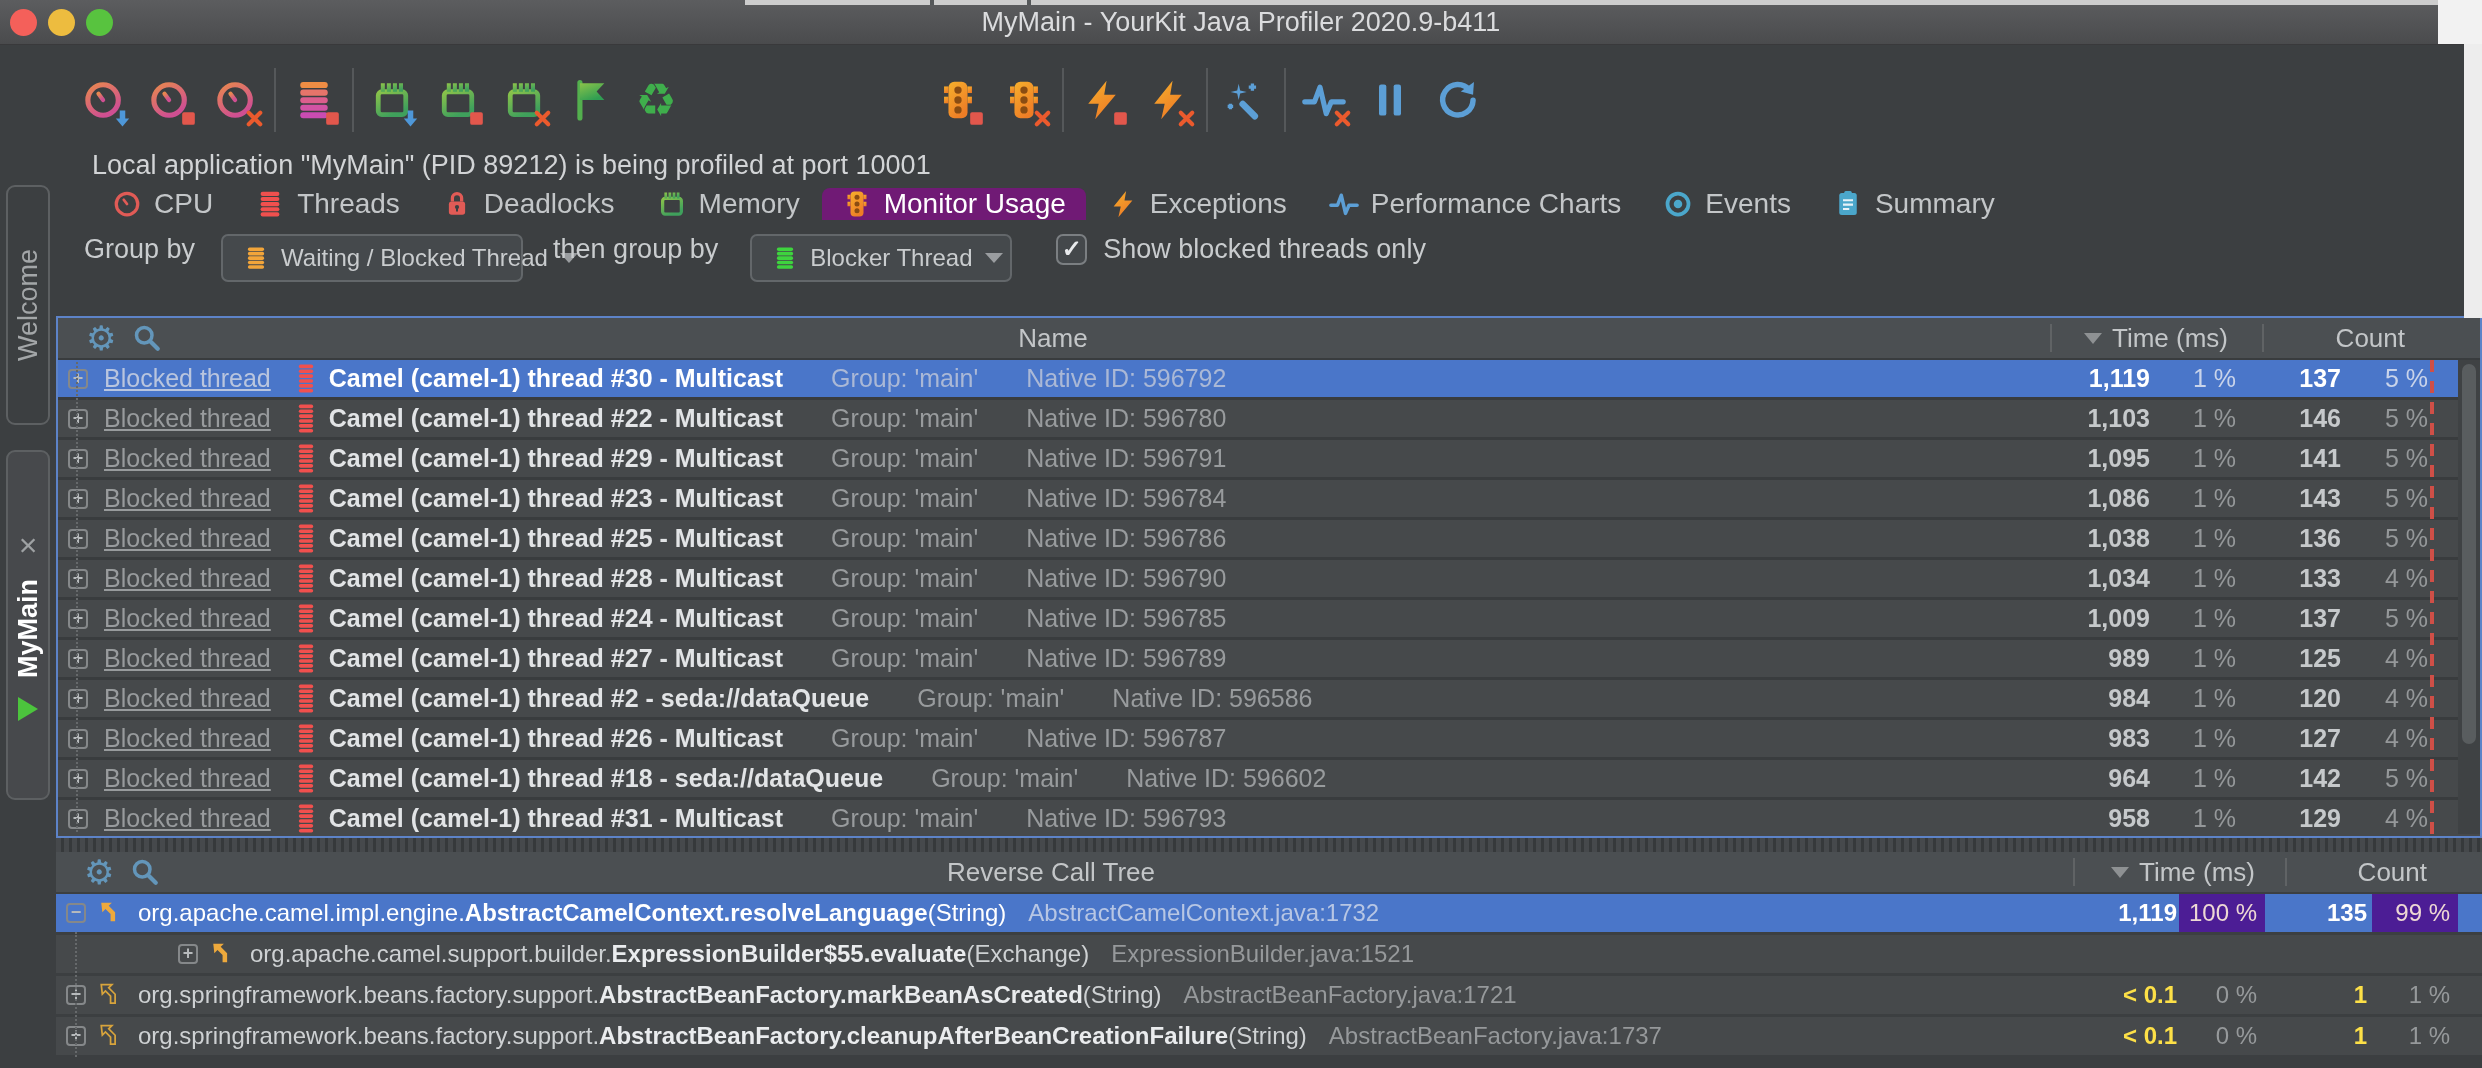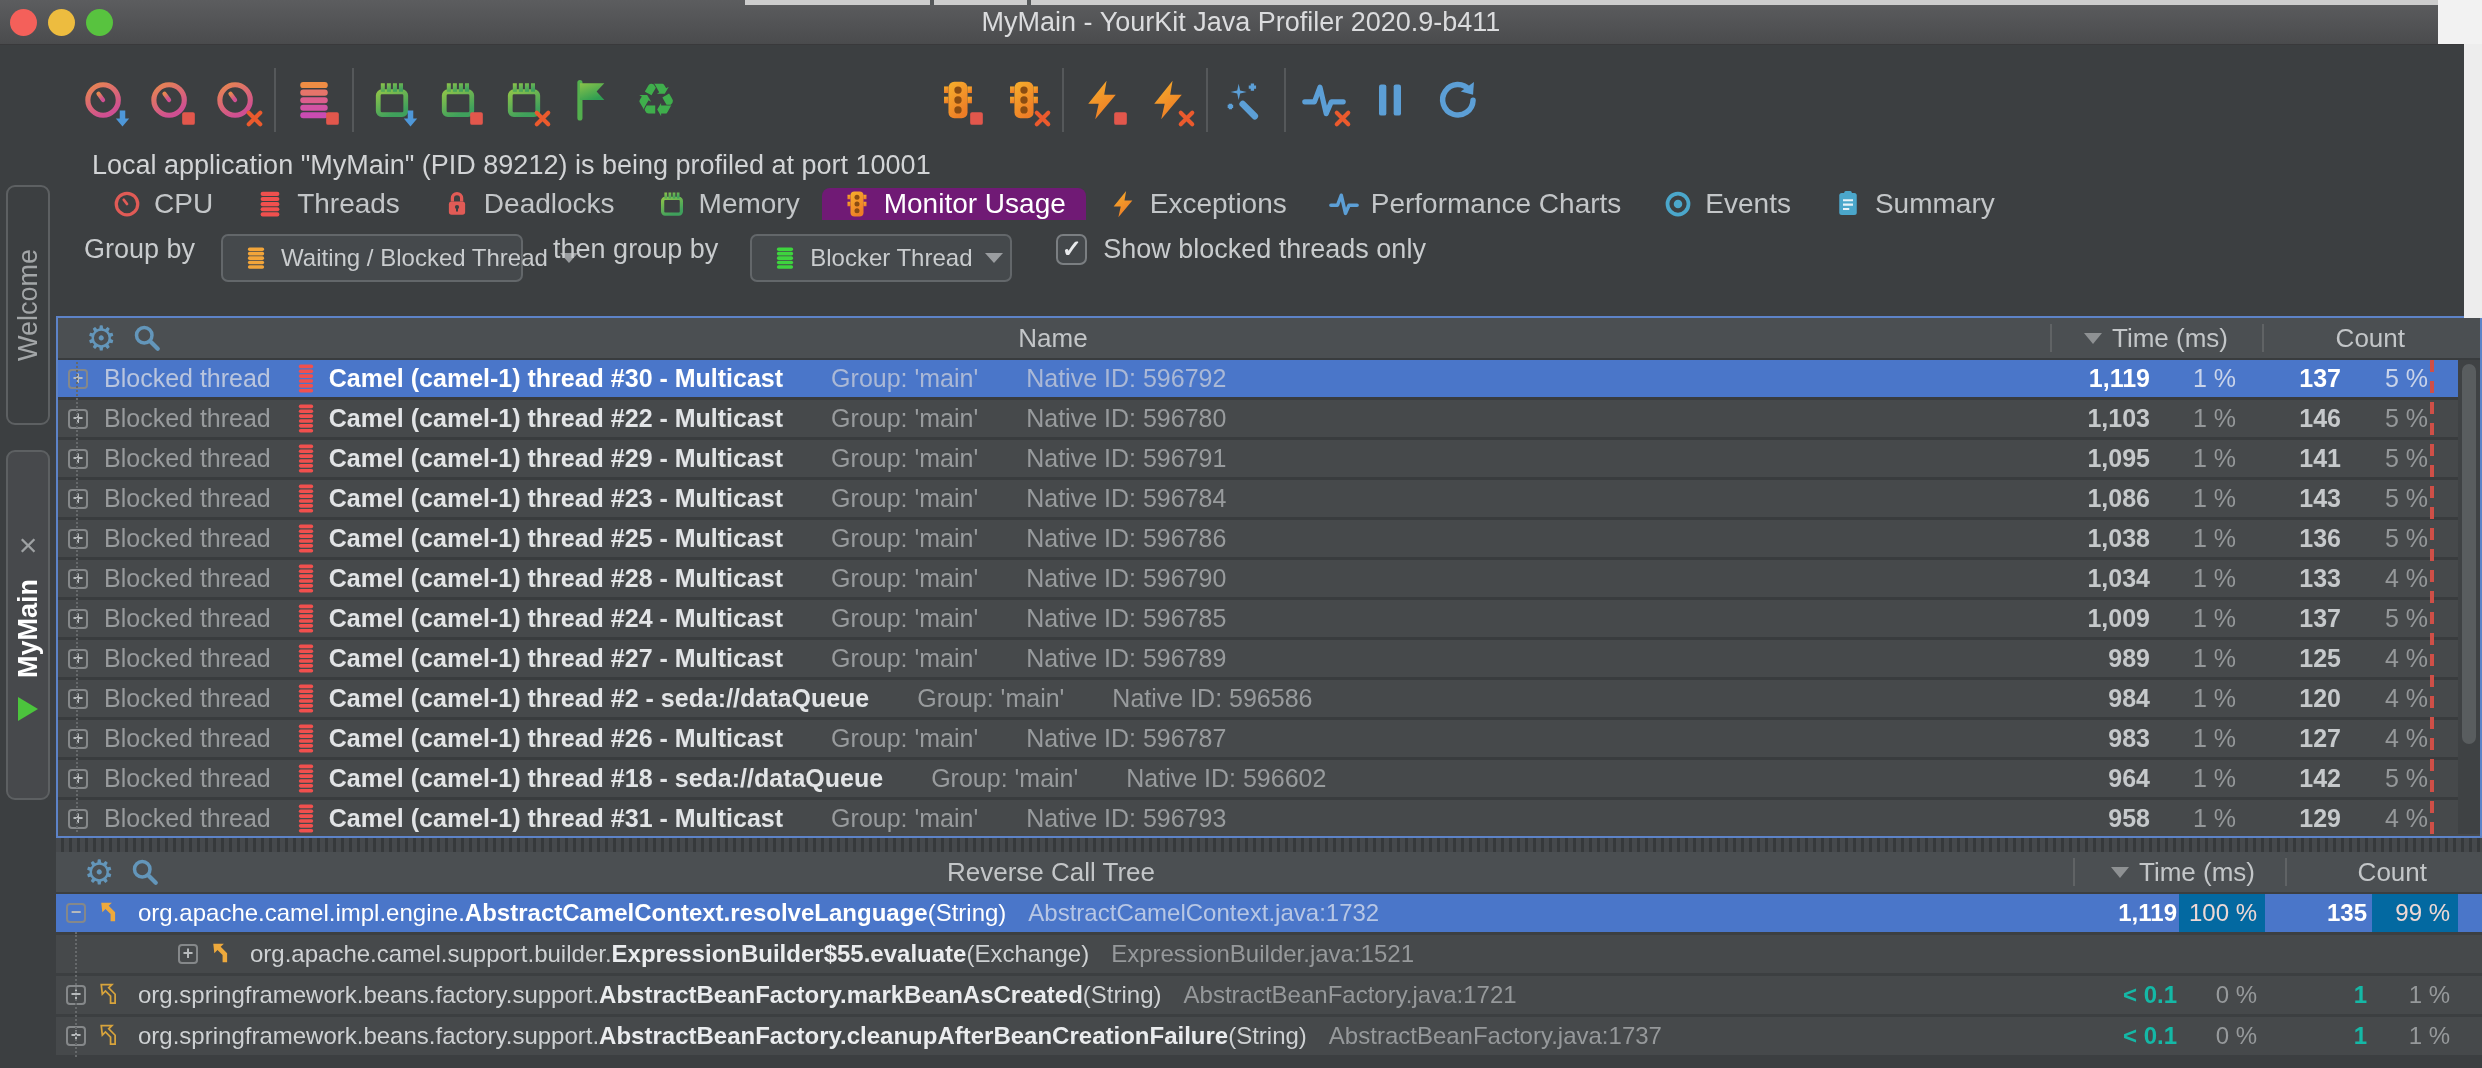--- a/index.html
+++ b/index.html
@@ -83,21 +83,21 @@
   .sortarrow{width:0;height:0;border-left:9px solid transparent;border-right:9px solid transparent;border-top:11px solid #8e9193;}
   .ph-count{position:absolute;font-size:26px;color:#c3c6c8;}
   .top-panel .ph-count{right:75px;} .bottom-panel .ph-count{right:55px;}
   .prows{position:absolute;left:0;right:0;top:40px;bottom:0;overflow:hidden;background:#393c3e;padding-top:2px;}
   .bottom-panel .prows{background:#3c3f41;}
   
   .trow{position:relative;height:37px;margin-bottom:3px;background:#46494b;display:flex;align-items:center;font-size:25px;}
   .trow.selected{background:#4a76c9;}
   .exp{box-sizing:border-box;flex:0 0 auto;width:20px;height:20px;border:2px solid #85888a;border-radius:4px;
     color:#b7babc;font-size:18px;line-height:15px;text-align:center;font-weight:bold;margin-left:10px;}
-  .blocked{margin-left:16px;color:#989b9d;white-space:nowrap;}
+  .blocked{margin-left:16px;color:#989b9d;white-space:nowrap;text-decoration:underline;}
   .trow.selected .blocked{color:#b9c5de;}
   .thicon{margin-left:26px;display:flex;flex:0 0 auto;}
   .thicon svg{width:18px;height:32px;display:block;}
   .tname{margin-left:14px;font-weight:bold;color:#e2e4e6;white-space:nowrap;}
   .trow.selected .tname{color:#ffffff;}
   .tgroup,.tnative{margin-left:48px;color:#989b9d;white-space:nowrap;}
   .trow.selected .tgroup,.trow.selected .tnative{color:#aab8d6;}
   .v-time,.v-count{position:absolute;font-weight:bold;color:#c6c9cb;}
   .v-tpct,.v-cpct{position:absolute;color:#95989a;}
   .v-time{right:330px;} .v-tpct{right:244px;} .v-count{right:139px;} .v-cpct{right:52px;}
@@ -115,26 +115,26 @@
   .brow{position:relative;height:38px;margin-bottom:3px;background:#46494b;display:flex;align-items:center;font-size:24px;}
   .brow.selected{background:#4a76c9;}
   .brow .exp{margin-left:10px;}
   .arricon{margin-left:12px;display:flex;flex:0 0 auto;}
   .arricon svg{width:26px;height:26px;display:block;}
   .btext{margin-left:14px;white-space:nowrap;color:#ced1d3;}
   .btext b{color:#eaecee;}
   .brow.selected .btext,.brow.selected .btext b{color:#ffffff;}
   .loc{margin-left:22px;color:#96999b;white-space:nowrap;}
   .brow.selected .loc{color:#b7c6e4;text-align:center;}
-  .bv-time,.bv-count{position:absolute;font-weight:bold;color:#14b8a6;}
+  .bv-time,.bv-count{position:absolute;font-weight:bold;color:#fde047;}
   .brow .bv-time{right:305px;} .brow .bv-count{right:115px;}
   .bv-tpct,.bv-cpct{position:absolute;height:100%;width:86px;box-sizing:border-box;display:flex;align-items:center;
     justify-content:flex-end;padding-right:8px;color:#96999b;}
   .bv-tpct{right:217px;} .bv-cpct{right:24px;}
-  .bv-tpct.hl,.bv-cpct.hl{background:#0369a1;color:#eed8d4;margin-left:48px;}
+  .bv-tpct.hl,.bv-cpct.hl{background:#4c1d95;color:#eed8d4;margin-left:48px;}
   .brow.selected .bv-time,.brow.selected .bv-count{color:#ffffff;}
   .bguide{position:absolute;left:19px;top:80px;height:125px;width:0;border-left:2px dotted #66696b;pointer-events:none;}
 </style>
 </head>
 <body>
 
 <div class="bg-sliver">
   <div class="bg-tick" style="left:185px"></div>
   <div class="bg-tick" style="left:282px"></div>
 </div>

